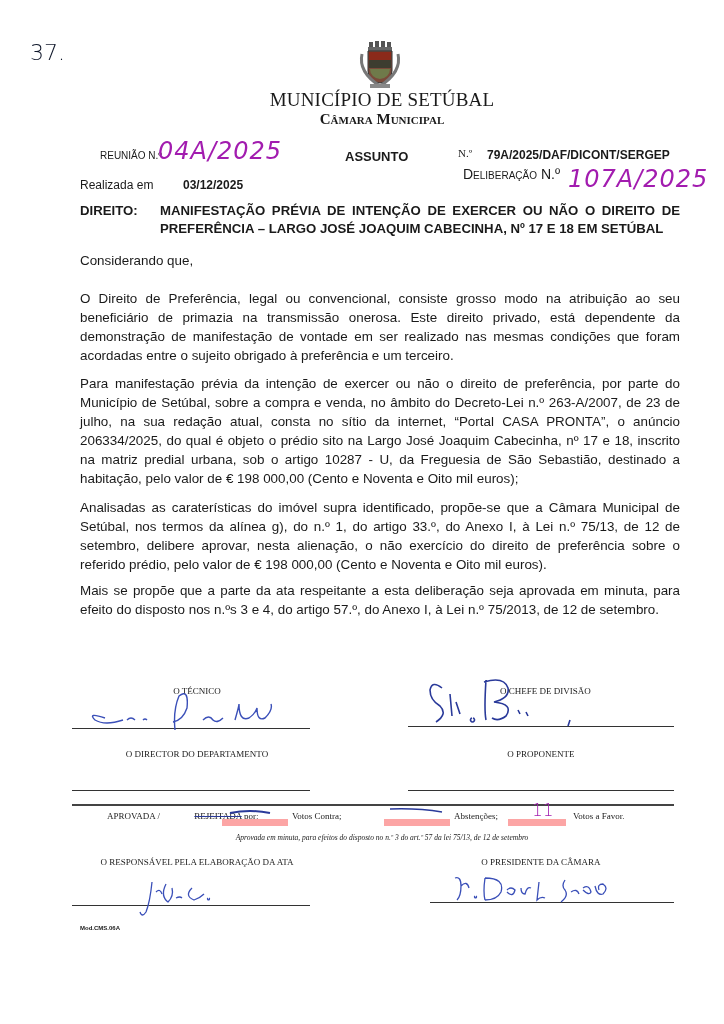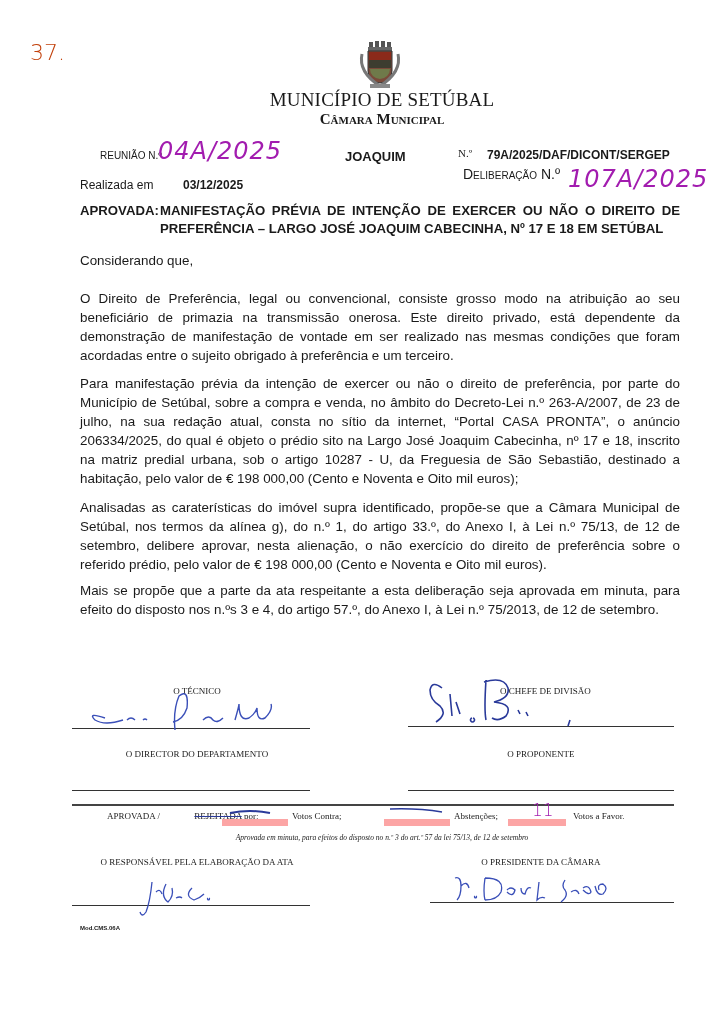--- a/index.html
+++ b/index.html
@@ -3,21 +3,21 @@
 <meta charset="utf-8">
 <style>
   html, body { margin: 0; padding: 0; background: #ffffff; }
   body { width: 724px; height: 1024px; position: relative; overflow: hidden; color: #1a1a1a; }
   .abs { position: absolute; }
   .serif { font-family: "Liberation Serif", "DejaVu Serif", serif; }
   .sans { font-family: "Liberation Sans", "DejaVu Sans", sans-serif; }
   .hand { font-family: "DejaVu Sans", sans-serif; color: #a21caf; font-weight: 300; }
   .smallcaps { font-variant: small-caps; }
 
-  .page-num { left: 30px; top: 40px; font-size: 22px; color: #c2410c; }
+  .page-num { left: 30px; top: 40px; font-size: 22px; color: #0f172a; }
 
   .crest { left: 354px; top: 40px; width: 52px; height: 52px; }
 
   .mun-title { left: 0; width: 764px; top: 89px; text-align: center; font-size: 19px; letter-spacing: 0.2px; }
   .mun-sub { left: 0; width: 764px; top: 111px; text-align: center; font-size: 15px; font-weight: bold; }
 
   .label-sm { font-size: 10px; }
   .val-bold { font-size: 12px; font-weight: bold; }
   .hand-big { font-size: 24px; font-style: italic; letter-spacing: 1px; }
 
@@ -54,31 +54,31 @@
     <path d="M8 14 q-4 18 18 32 q22 -14 18 -32" fill="none" stroke="#777" stroke-width="3"></path>
     <rect x="16" y="44" width="20" height="4" fill="#888"></rect>
   </svg>
 </div>
 
 <div class="abs serif mun-title">MUNICÍPIO DE SETÚBAL</div>
 <div class="abs serif smallcaps mun-sub">Câmara Municipal</div>
 
 <div class="abs sans label-sm smallcaps" style="left:80px; top:150px;margin-left:20px;">REUNIÃO N.º</div>
 <div class="abs hand hand-big" style="left:158px; top:137px;">04A/2025</div>
-<div class="abs sans val-bold" style="left:345px; top:149px; font-size:13px;">JOAQUIM</div>
+<div class="abs sans val-bold" style="left:345px; top:149px; font-size:13px;">ASSUNTO</div>
 <div class="abs sans" style="left:458px; top:147px; font-size:11px;font-family:Liberation Serif, serif;">N.º</div>
 <div class="abs sans val-bold" style="left:487px; top:148px;">79A/2025/DAF/DICONT/SERGEP</div>
 
 <div class="abs sans" style="left:80px; top:178px; font-size:12px;">Realizada em</div>
 <div class="abs sans val-bold" style="left:183px; top:178px;">03/12/2025</div>
 <div class="abs sans label-sm smallcaps" style="left:463px; top:166px; font-size:14px;">Deliberação N.º</div>
 <div class="abs hand hand-big" style="left:568px; top:165px;">107A/2025</div>
 
 <div class="abs sans subject">
-  <span class="lab">APROVADA:</span>
+  <span class="lab">DIREITO:</span>
   <span class="txt">MANIFESTAÇÃO PRÉVIA DE INTENÇÃO DE EXERCER OU NÃO O DIREITO DE PREFERÊNCIA – LARGO JOSÉ JOAQUIM CABECINHA, Nº 17 E 18 EM SETÚBAL</span>
 </div>
 
 <div class="abs sans body-text" style="top:251px;">Considerando que,</div>
 <div class="abs sans body-text" style="top:289px;">O Direito de Preferência, legal ou convencional, consiste grosso modo na atribuição ao seu beneficiário de primazia na transmissão onerosa. Este direito privado, está dependente da demonstração de manifestação de vontade em ser realizado nas mesmas condições que foram acordadas entre o sujeito obrigado à preferência e um terceiro.</div>
 <div class="abs sans body-text" style="top:374px;">Para manifestação prévia da intenção de exercer ou não o direito de preferência, por parte do Município de Setúbal, sobre a compra e venda, no âmbito do Decreto-Lei n.º 263-A/2007, de 23 de julho, na sua redação atual, consta no sítio da internet, “Portal CASA PRONTA”, o anúncio 206334/2025, do qual é objeto o prédio sito na Largo José Joaquim Cabecinha, nº 17 e 18, inscrito na matriz predial urbana, sob o artigo 10287 - U, da Freguesia de São Sebastião, destinado a habitação, pelo valor de € 198 000,00 (Cento e Noventa e Oito mil euros);</div>
 <div class="abs sans body-text" style="top:498px;">Analisadas as caraterísticas do imóvel supra identificado, propõe-se que a Câmara Municipal de Setúbal, nos termos da alínea g), do n.º 1, do artigo 33.º, do Anexo I, à Lei n.º 75/13, de 12 de setembro, delibere aprovar, nesta alienação, o não exercício do direito de preferência sobre o referido prédio, pelo valor de € 198 000,00 (Cento e Noventa e Oito mil euros).</div>
 <div class="abs sans body-text" style="top:581px;">Mais se propõe que a parte da ata respeitante a esta deliberação seja aprovada em minuta, para efeito do disposto nos n.ºs 3 e 4, do artigo 57.º, do Anexo I, à Lei n.º 75/2013, de 12 de setembro.</div>
 
 <div class="abs serif sig-label" style="left:72px; width:250px; top:686px;">O TÉCNICO</div>

